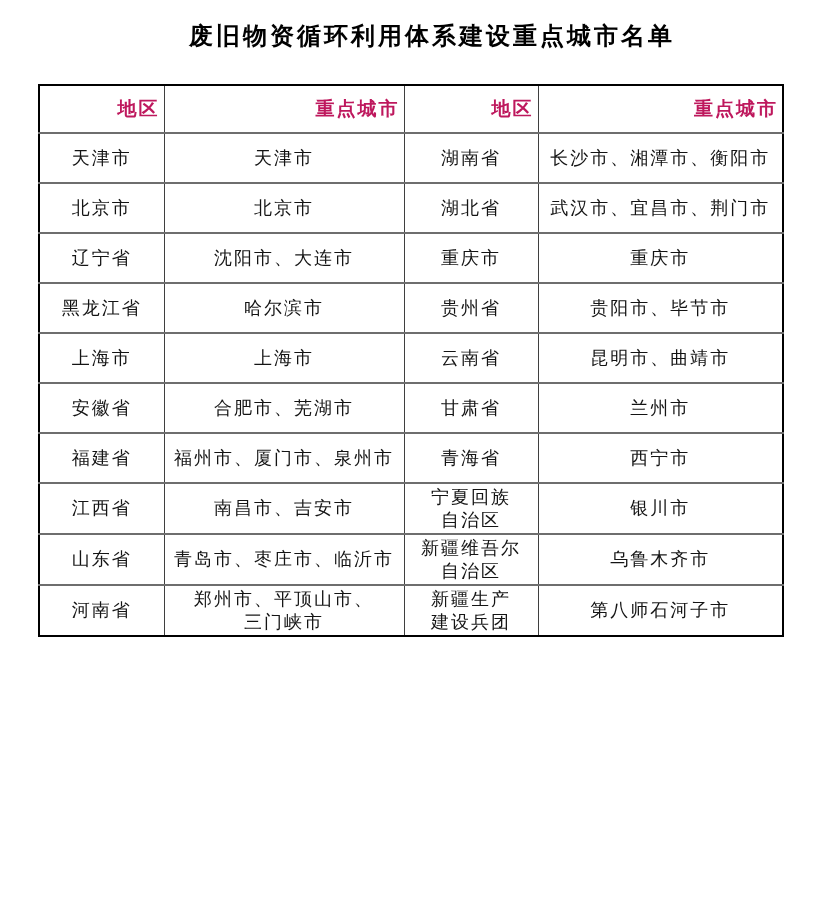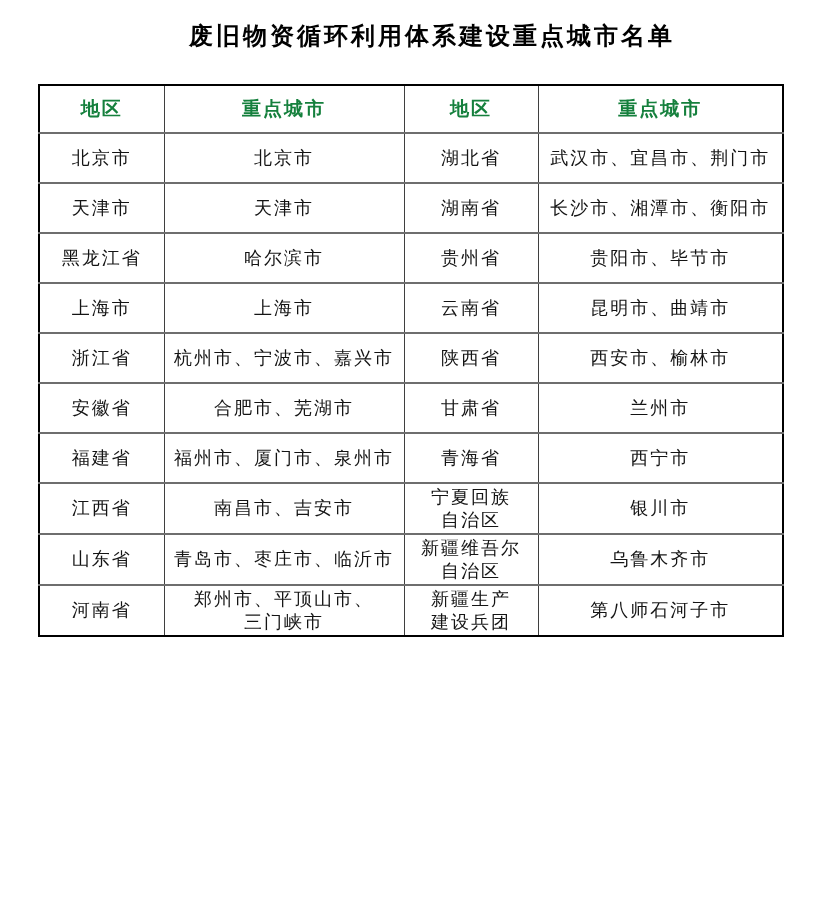--- a/index.html
+++ b/index.html
@@ -49,21 +49,22 @@
     padding: 2px 4px;
     white-space: pre-line;
     overflow: hidden;
   }
   thead th {
     height: 42px;
     font-family: "Liberation Sans", sans-serif;
     font-weight: bold;
     font-size: 19px;
     letter-spacing: 2px;
-    color: #15803d;
+    color: #be185d;
+    text-align: right;
   }
   tbody td {
     height: 44px;
     font-size: 18px;
     line-height: 1.25;
     letter-spacing: 2px;
     font-family: "Liberation Serif", serif;
     color: #141414;
   }
   tbody tr {
@@ -86,48 +87,48 @@
     <thead>
       <tr>
         <th>地区</th>
         <th>重点城市</th>
         <th>地区</th>
         <th>重点城市</th>
       </tr>
     </thead>
     <tbody id="table-body">
         <tr>
+          <td>天津市</td>
+          <td>天津市</td>
+          <td>湖南省</td>
+          <td>长沙市、湘潭市、衡阳市</td>
+        </tr>
+        <tr>
           <td>北京市</td>
           <td>北京市</td>
           <td>湖北省</td>
           <td>武汉市、宜昌市、荆门市</td>
         </tr>
         <tr>
-          <td>天津市</td>
-          <td>天津市</td>
-          <td>湖南省</td>
-          <td>长沙市、湘潭市、衡阳市</td>
+          <td>辽宁省</td>
+          <td>沈阳市、大连市</td>
+          <td>重庆市</td>
+          <td>重庆市</td>
         </tr>
         <tr>
           <td>黑龙江省</td>
           <td>哈尔滨市</td>
           <td>贵州省</td>
           <td>贵阳市、毕节市</td>
         </tr>
         <tr>
           <td>上海市</td>
           <td>上海市</td>
           <td>云南省</td>
           <td>昆明市、曲靖市</td>
-        </tr>
-        <tr>
-          <td>浙江省</td>
-          <td>杭州市、宁波市、嘉兴市</td>
-          <td>陕西省</td>
-          <td>西安市、榆林市</td>
         </tr>
         <tr>
           <td>安徽省</td>
           <td>合肥市、芜湖市</td>
           <td>甘肃省</td>
           <td>兰州市</td>
         </tr>
         <tr>
           <td>福建省</td>
           <td>福州市、厦门市、泉州市</td>

